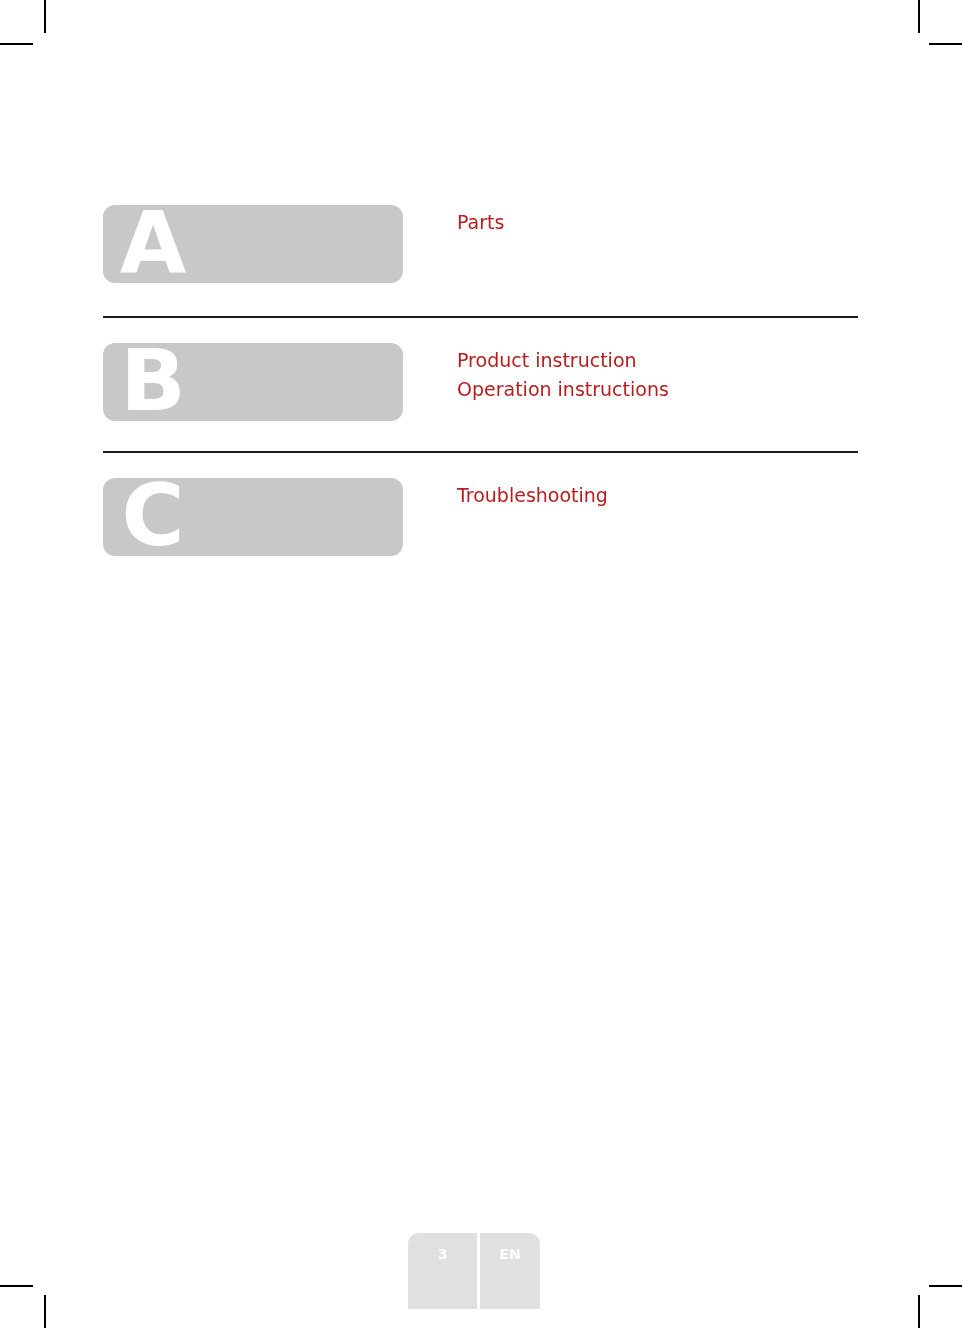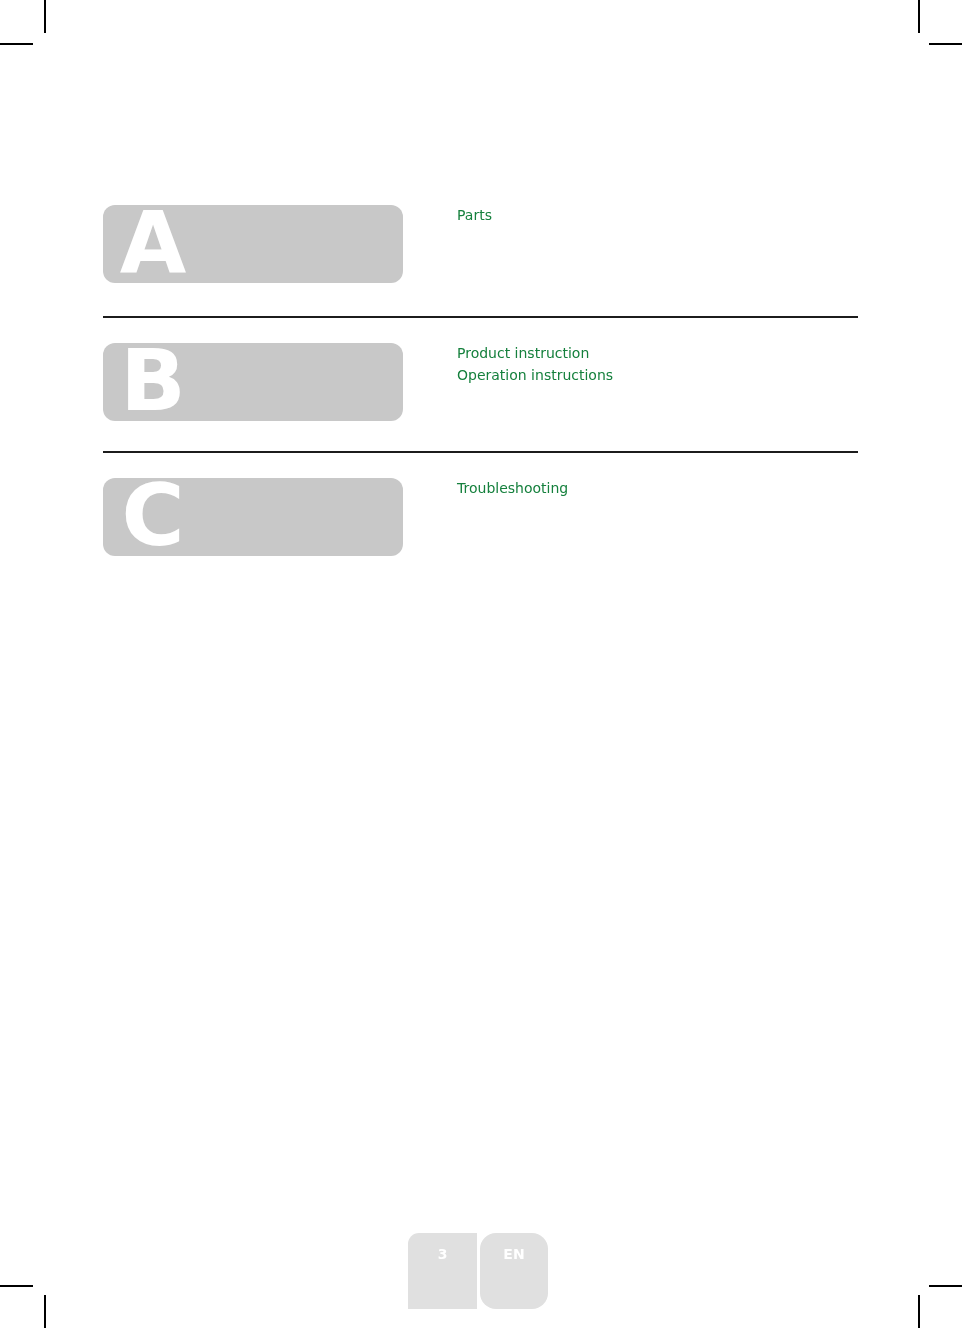--- a/index.html
+++ b/index.html
@@ -120,24 +120,25 @@
   }
   .chip-label span { display: block; }
 
   .entry-list {
     position: absolute;
     left: 457px;
     top: -1px;
     width: 400px;
   }
   .entry-list .entry {
-    font-size: 14px;
+    font-size: 19px;
     line-height: 22px;
-    color: #15803d;
+    color: #b91c1c;
     white-space: nowrap;
+    margin-top: 7px;
   }
 
   .row-divider {
     position: absolute;
     left: 103px;
     width: 755px;
     height: 2.2px;
     background: #1c1c1c;
   }
   .row-divider.d0 { top: 316px; }
@@ -166,23 +167,22 @@
     font-weight: 700;
     color: #ffffff;
   }
   .footer-page {
     left: 0px;
     width: 69px;
     border-top-left-radius: 11px;
   }
   .footer-lang {
     left: 72px;
-    width: 68px;
+    width: 60px;
     border-top-right-radius: 11px;
-    border-radius: 16px;
   }
 </style>
 </head>
 <body>
 
 <div class="page">
 
   <div class="crop crop-v crop-tl-v"></div>
   <div class="crop crop-h crop-tl-h"></div>
   <div class="crop crop-v crop-tr-v"></div>

